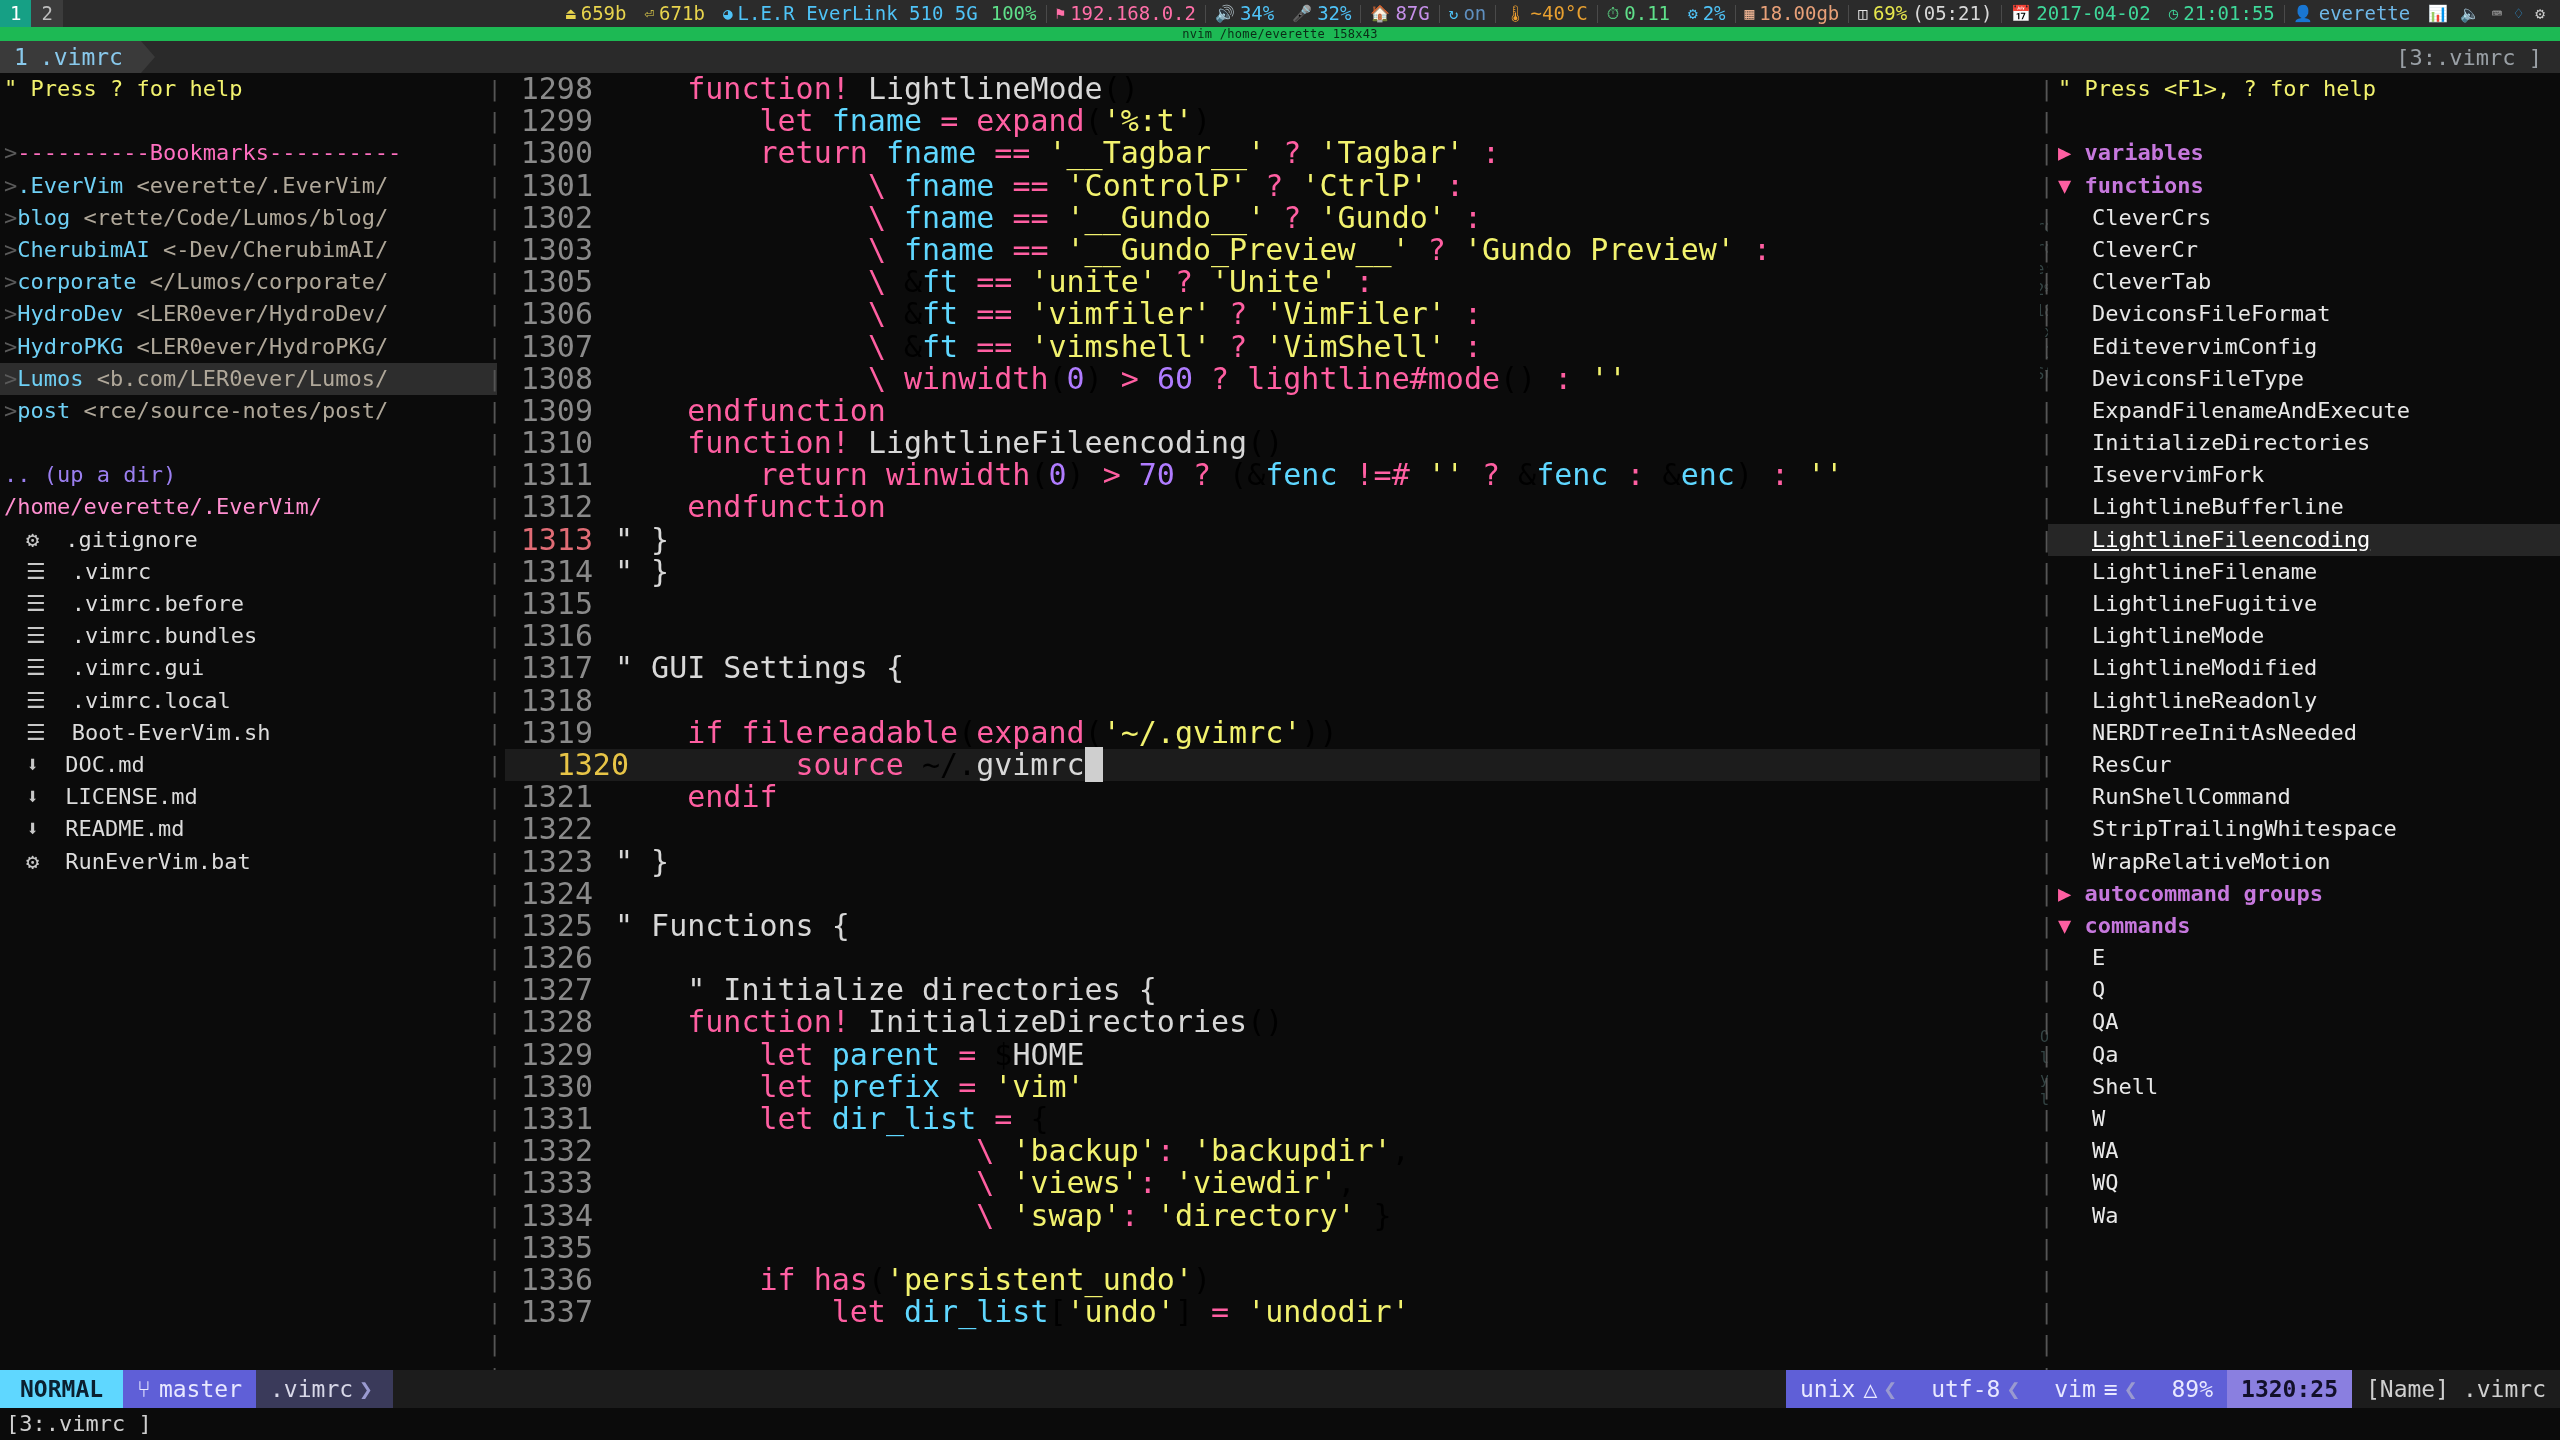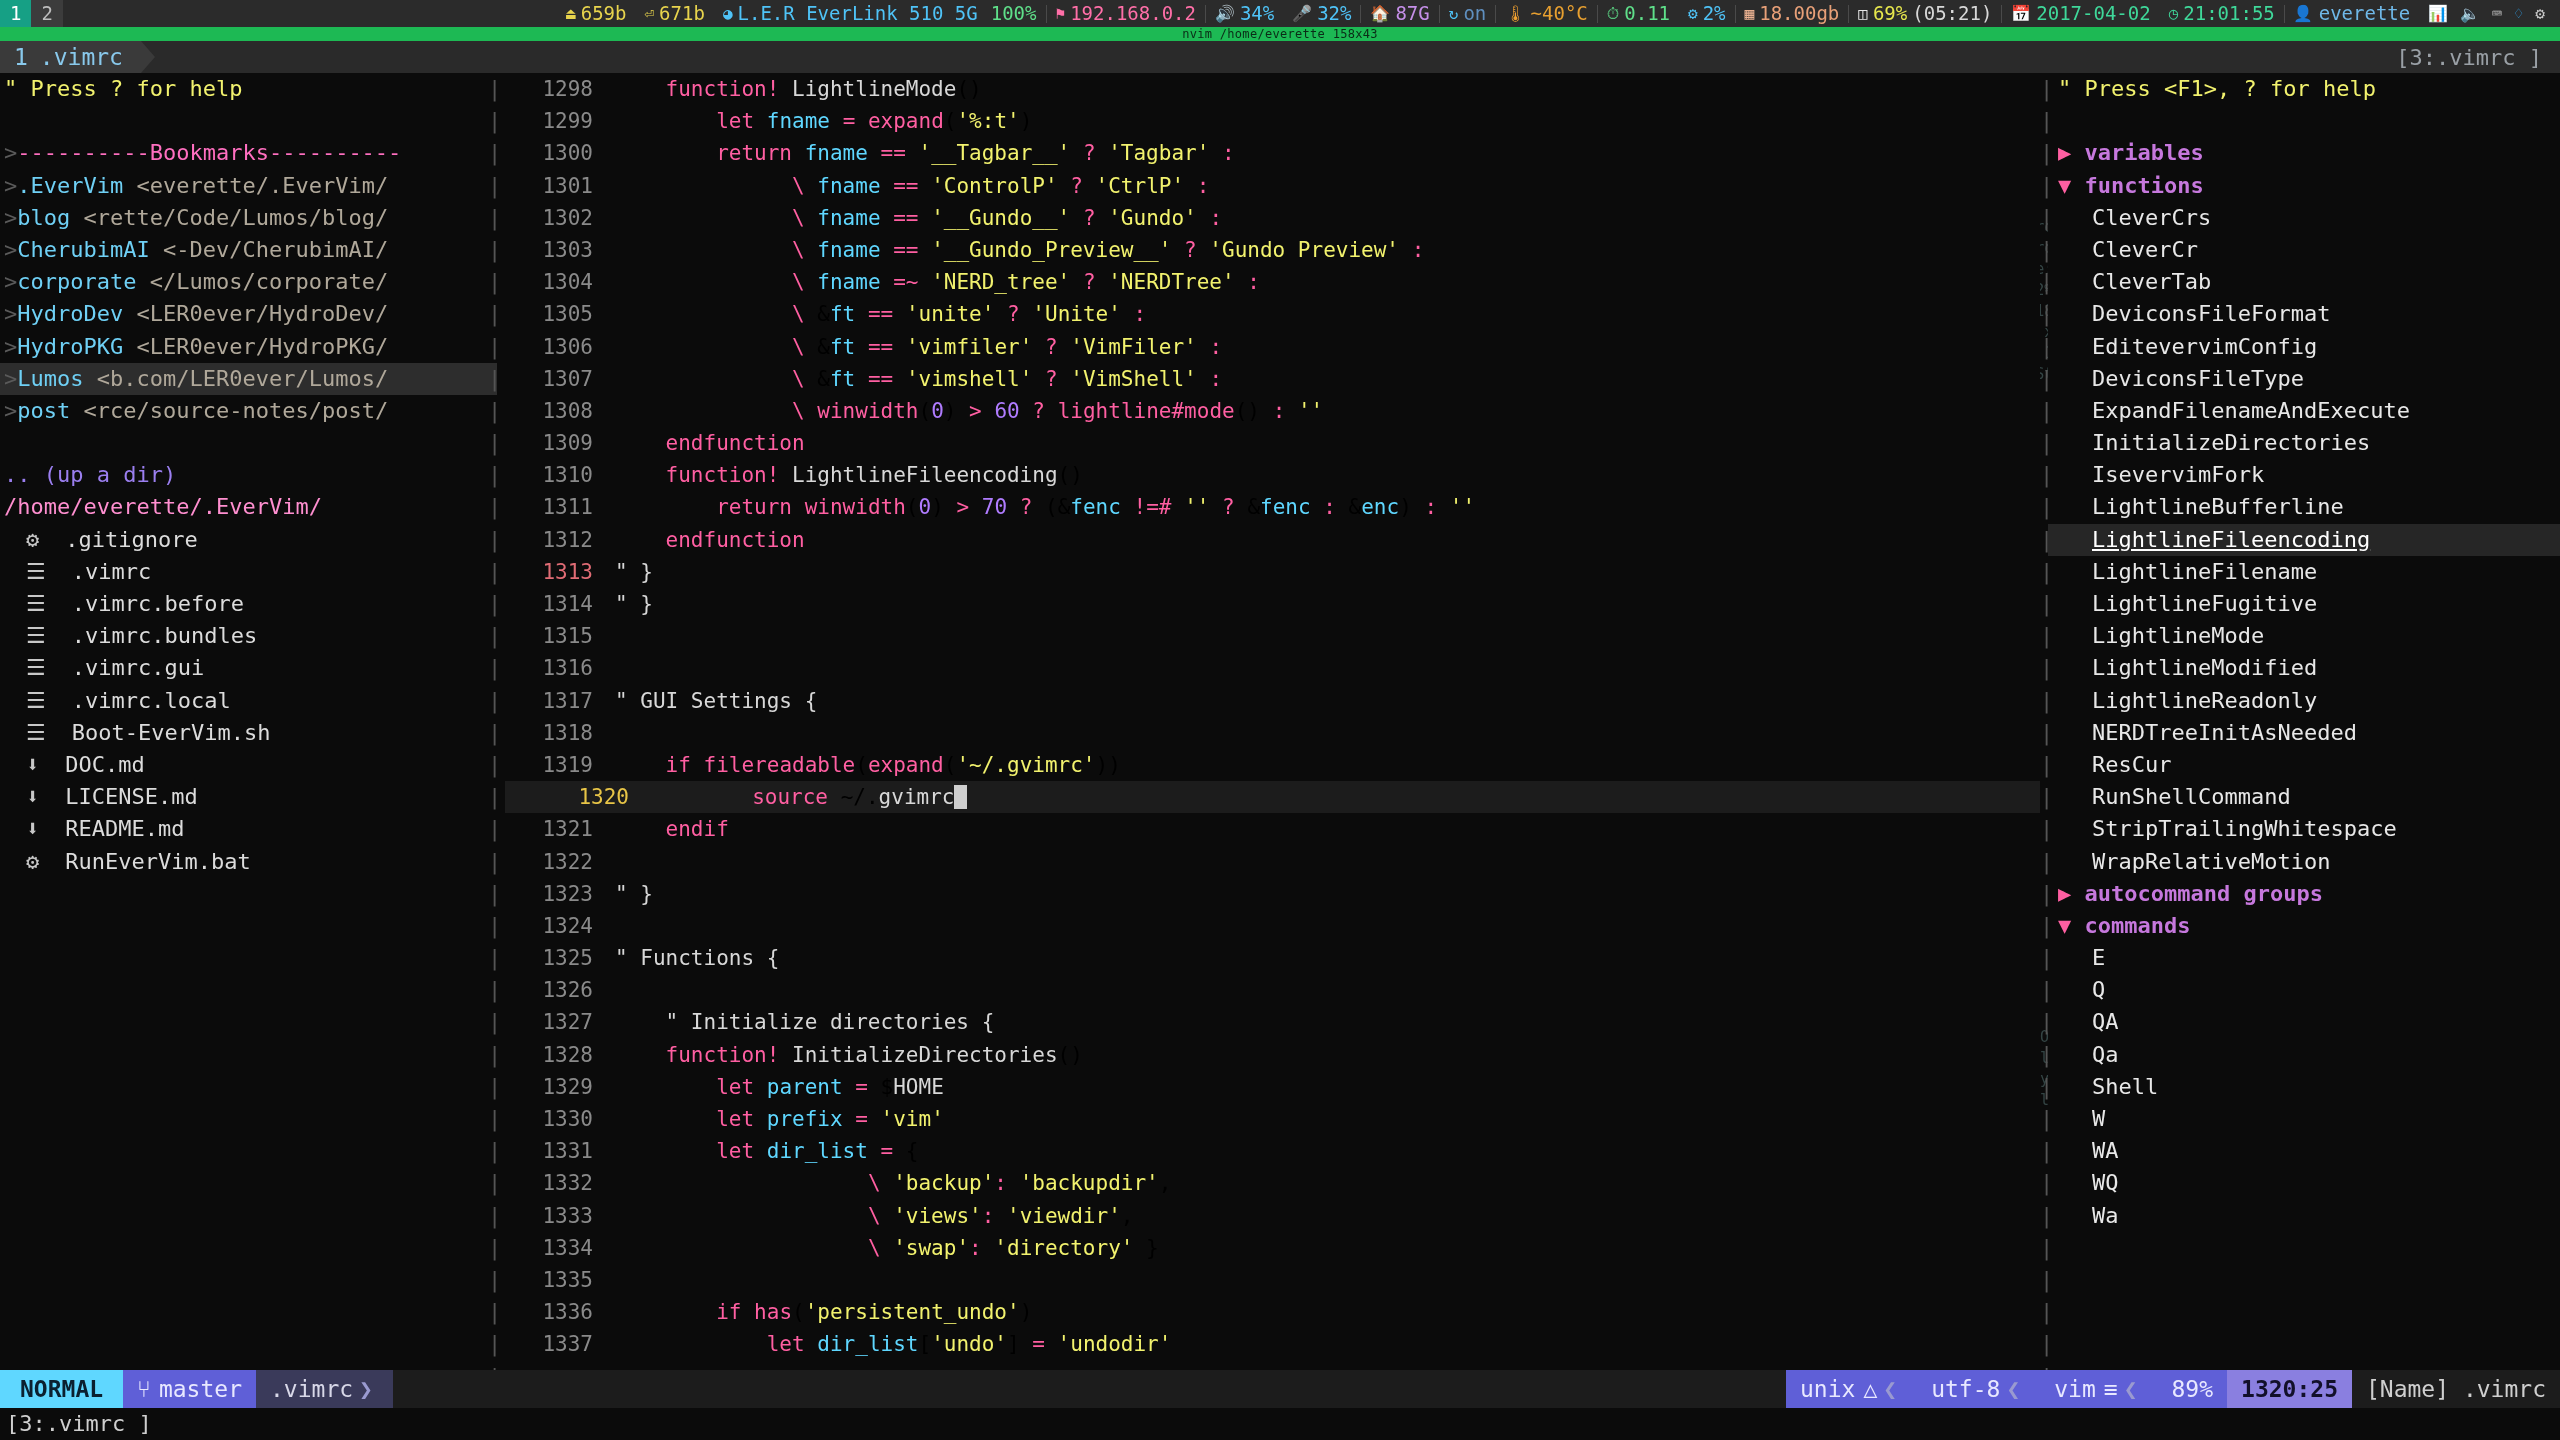--- a/index.html
+++ b/index.html
@@ -66,21 +66,21 @@
 
   .vsplit {
     position:absolute; left:488px; top:0; width:12px; height:1297px;
     color:#555; font-size:22px; line-height:32.2px; white-space:pre;
     overflow:hidden;
   }
 
   .editor {
     position:absolute; left:505px; top:0; width:1535px; height:1297px;
     background:#0b0b0b; overflow:hidden;
-    font-size:21px; line-height:32.2px;
+    font-size:30px; line-height:32.2px;
   }
   .ed-line { display:flex; height:32.2px; white-space:pre; }
   .ed-num {
     width:110px; text-align:right; padding-right:22px;
     color:#8a8a8a; flex:none;
   }
   .ed-num.cur { color:#e8c547; }
   .ed-num.warn { color:#e06c75; }
   .ed-code { flex:1; white-space:pre; }
   .cur-line { background:#1c1c1c;padding-left:36px; }
@@ -331,21 +331,20 @@
 
     <div class="vsplit" id="vsplit"><div style="height: 32.2px;">|</div><div style="height: 32.2px;">|</div><div style="height: 32.2px;">|</div><div style="height: 32.2px;">|</div><div style="height: 32.2px;">|</div><div style="height: 32.2px;">|</div><div style="height: 32.2px;">|</div><div style="height: 32.2px;">|</div><div style="height: 32.2px;">|</div><div style="height: 32.2px;">|</div><div style="height: 32.2px;">|</div><div style="height: 32.2px;">|</div><div style="height: 32.2px;">|</div><div style="height: 32.2px;">|</div><div style="height: 32.2px;">|</div><div style="height: 32.2px;">|</div><div style="height: 32.2px;">|</div><div style="height: 32.2px;">|</div><div style="height: 32.2px;">|</div><div style="height: 32.2px;">|</div><div style="height: 32.2px;">|</div><div style="height: 32.2px;">|</div><div style="height: 32.2px;">|</div><div style="height: 32.2px;">|</div><div style="height: 32.2px;">|</div><div style="height: 32.2px;">|</div><div style="height: 32.2px;">|</div><div style="height: 32.2px;">|</div><div style="height: 32.2px;">|</div><div style="height: 32.2px;">|</div><div style="height: 32.2px;">|</div><div style="height: 32.2px;">|</div><div style="height: 32.2px;">|</div><div style="height: 32.2px;">|</div><div style="height: 32.2px;">|</div><div style="height: 32.2px;">|</div><div style="height: 32.2px;">|</div><div style="height: 32.2px;">|</div><div style="height: 32.2px;">|</div><div style="height: 32.2px;">|</div><div style="height: 32.2px;">|</div></div>
 
     <div class="editor" id="editor">
         <div class="ed-line"><div class="ed-num">1298</div><div class="ed-code">    <span class="s-kw">function!</span> <span class="s-fn">LightlineMode</span>()</div></div>
         <div class="ed-line"><div class="ed-num">1299</div><div class="ed-code">        <span class="s-kw">let</span> <span class="s-var">fname</span> <span class="s-op">=</span> <span class="s-kw">expand</span>(<span class="s-str">'%:t'</span>)</div></div>
         <div class="ed-line"><div class="ed-num">1300</div><div class="ed-code">        <span class="s-kw">return</span> <span class="s-var">fname</span> <span class="s-op">==</span> <span class="s-str">'__Tagbar__'</span> <span class="s-op">?</span> <span class="s-str">'Tagbar'</span> <span class="s-op">:</span></div></div>
         <div class="ed-line"><div class="ed-num">1301</div><div class="ed-code">              <span class="s-op">\</span> <span class="s-var">fname</span> <span class="s-op">==</span> <span class="s-str">'ControlP'</span> <span class="s-op">?</span> <span class="s-str">'CtrlP'</span> <span class="s-op">:</span></div></div>
         <div class="ed-line"><div class="ed-num">1302</div><div class="ed-code">              <span class="s-op">\</span> <span class="s-var">fname</span> <span class="s-op">==</span> <span class="s-str">'__Gundo__'</span> <span class="s-op">?</span> <span class="s-str">'Gundo'</span> <span class="s-op">:</span></div></div>
         <div class="ed-line"><div class="ed-num">1303</div><div class="ed-code">              <span class="s-op">\</span> <span class="s-var">fname</span> <span class="s-op">==</span> <span class="s-str">'__Gundo_Preview__'</span> <span class="s-op">?</span> <span class="s-str">'Gundo Preview'</span> <span class="s-op">:</span></div></div>
-        <div class="ed-line"><div class="ed-num">1304</div><div class="ed-code">              <span class="s-op">\</span> <span class="s-var">fname</span> <span class="s-op">=~</span> <span class="s-str">'NERD_tree'</span> <span class="s-op">?</span> <span class="s-str">'NERDTree'</span> <span class="s-op">:</span></div></div>
         <div class="ed-line"><div class="ed-num">1305</div><div class="ed-code">              <span class="s-op">\</span> &amp;<span class="s-var">ft</span> <span class="s-op">==</span> <span class="s-str">'unite'</span> <span class="s-op">?</span> <span class="s-str">'Unite'</span> <span class="s-op">:</span></div></div>
         <div class="ed-line"><div class="ed-num">1306</div><div class="ed-code">              <span class="s-op">\</span> &amp;<span class="s-var">ft</span> <span class="s-op">==</span> <span class="s-str">'vimfiler'</span> <span class="s-op">?</span> <span class="s-str">'VimFiler'</span> <span class="s-op">:</span></div></div>
         <div class="ed-line"><div class="ed-num">1307</div><div class="ed-code">              <span class="s-op">\</span> &amp;<span class="s-var">ft</span> <span class="s-op">==</span> <span class="s-str">'vimshell'</span> <span class="s-op">?</span> <span class="s-str">'VimShell'</span> <span class="s-op">:</span></div></div>
         <div class="ed-line"><div class="ed-num">1308</div><div class="ed-code">              <span class="s-op">\</span> <span class="s-kw">winwidth</span>(<span class="s-num">0</span>) <span class="s-op">&gt;</span> <span class="s-num">60</span> <span class="s-op">?</span> <span class="s-kw">lightline#mode</span>() <span class="s-op">:</span> <span class="s-str">''</span></div></div>
         <div class="ed-line"><div class="ed-num">1309</div><div class="ed-code">    <span class="s-kw">endfunction</span></div></div>
         <div class="ed-line"><div class="ed-num">1310</div><div class="ed-code">    <span class="s-kw">function!</span> <span class="s-fn">LightlineFileencoding</span>()</div></div>
         <div class="ed-line"><div class="ed-num">1311</div><div class="ed-code">        <span class="s-kw">return</span> <span class="s-kw">winwidth</span>(<span class="s-num">0</span>) <span class="s-op">&gt;</span> <span class="s-num">70</span> <span class="s-op">?</span> (&amp;<span class="s-var">fenc</span> <span class="s-op">!=#</span> <span class="s-str">''</span> <span class="s-op">?</span> &amp;<span class="s-var">fenc</span> <span class="s-op">:</span> &amp;<span class="s-var">enc</span>) <span class="s-op">:</span> <span class="s-str">''</span></div></div>
         <div class="ed-line"><div class="ed-num">1312</div><div class="ed-code">    <span class="s-kw">endfunction</span></div></div>
         <div class="ed-line"><div class="ed-num warn">1313</div><div class="ed-code"><span class="s-cmt">" }</span></div></div>
         <div class="ed-line"><div class="ed-num">1314</div><div class="ed-code"><span class="s-cmt">" }</span></div></div>

